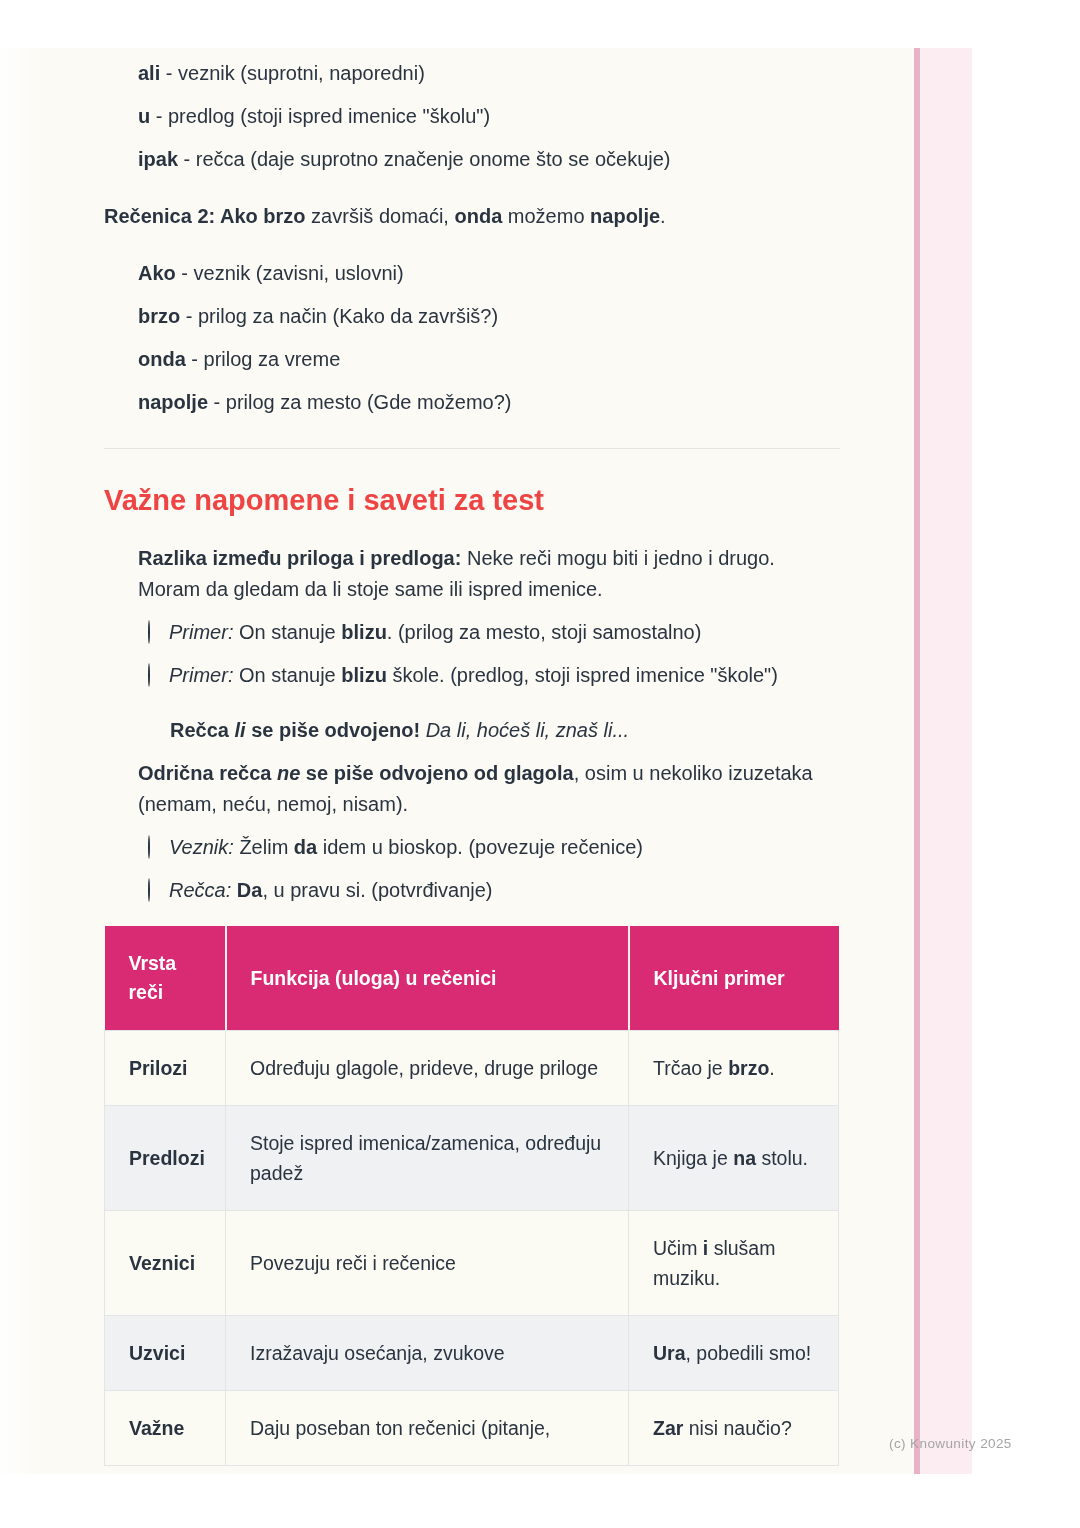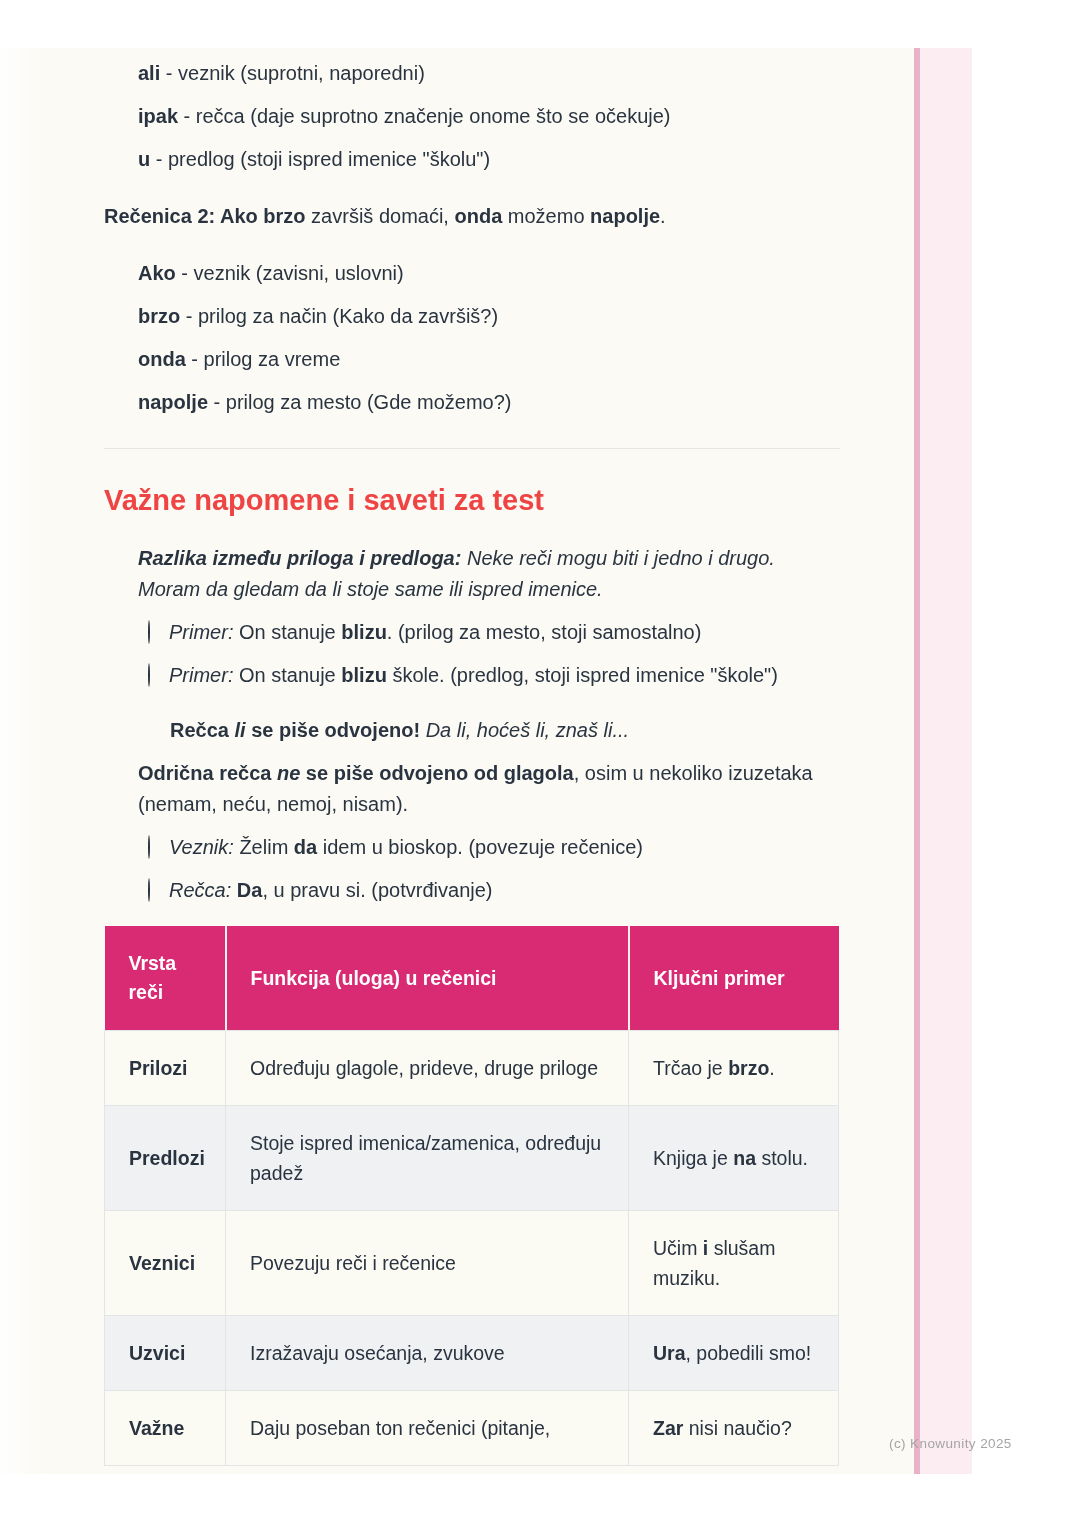--- a/index.html
+++ b/index.html
@@ -111,26 +111,26 @@
 <div class="page">
   <div class="content">
 
     <div>
       <div class="bullet-item">
         <span class="marker"><span class="dot"></span></span>
         <span class="bullet-text"><span class="b">ali</span><span> - veznik (suprotni, naporedni)</span></span>
       </div>
       <div class="bullet-item">
         <span class="marker"><span class="dot"></span></span>
+        <span class="bullet-text"><span class="b">u</span><span> - predlog (stoji ispred imenice "školu")</span></span>
+      </div>
+      <div class="bullet-item">
+        <span class="marker"><span class="dot"></span></span>
         <span class="bullet-text"><span class="b">ipak</span><span> - rečca (daje suprotno značenje onome što se očekuje)</span></span>
       </div>
-      <div class="bullet-item">
-        <span class="marker"><span class="dot"></span></span>
-        <span class="bullet-text"><span class="b">u</span><span> - predlog (stoji ispred imenice "školu")</span></span>
-      </div>
     </div>
 
     <p class="sentence"><span class="b">Rečenica 2: Ako brzo</span><span> završiš domaći, </span><span class="b">onda</span><span> možemo </span><span class="b">napolje</span><span>.</span></p>
 
     <div>
       <div class="bullet-item">
         <span class="marker"><span class="dot"></span></span>
         <span class="bullet-text"><span class="b">Ako</span><span> - veznik (zavisni, uslovni)</span></span>
       </div>
       <div class="bullet-item">
@@ -146,21 +146,21 @@
         <span class="bullet-text"><span class="b">napolje</span><span> - prilog za mesto (Gde možemo?)</span></span>
       </div>
     </div>
 
     <hr class="divider">
 
     <h2 class="section-heading">Važne napomene i saveti za test</h2>
 
     <div class="notes">
 
-      <div class="bullet-item note-block" style="margin-top:1px;font-style:italic;">
+      <div class="bullet-item note-block" style="margin-top:1px;">
         <span class="marker"><span class="dot"></span></span>
         <span class="bullet-text"><span class="b">Razlika između priloga i predloga:</span><span> Neke reči mogu biti i jedno i drugo. Moram da gledam da li stoje same ili ispred imenice.</span></span>
       </div>
       <div class="sub-item note-sub-first">
         <span class="marker"><span class="circle"></span></span>
         <span class="bullet-text"><span class="i">Primer:</span><span> On stanuje </span><span class="b">blizu</span><span>. (prilog za mesto, stoji samostalno)</span></span>
       </div>
       <div class="sub-item">
         <span class="marker"><span class="circle"></span></span>
         <span class="bullet-text"><span class="i">Primer:</span><span> On stanuje </span><span class="b">blizu</span><span> škole. (predlog, stoji ispred imenice "škole")</span></span>

